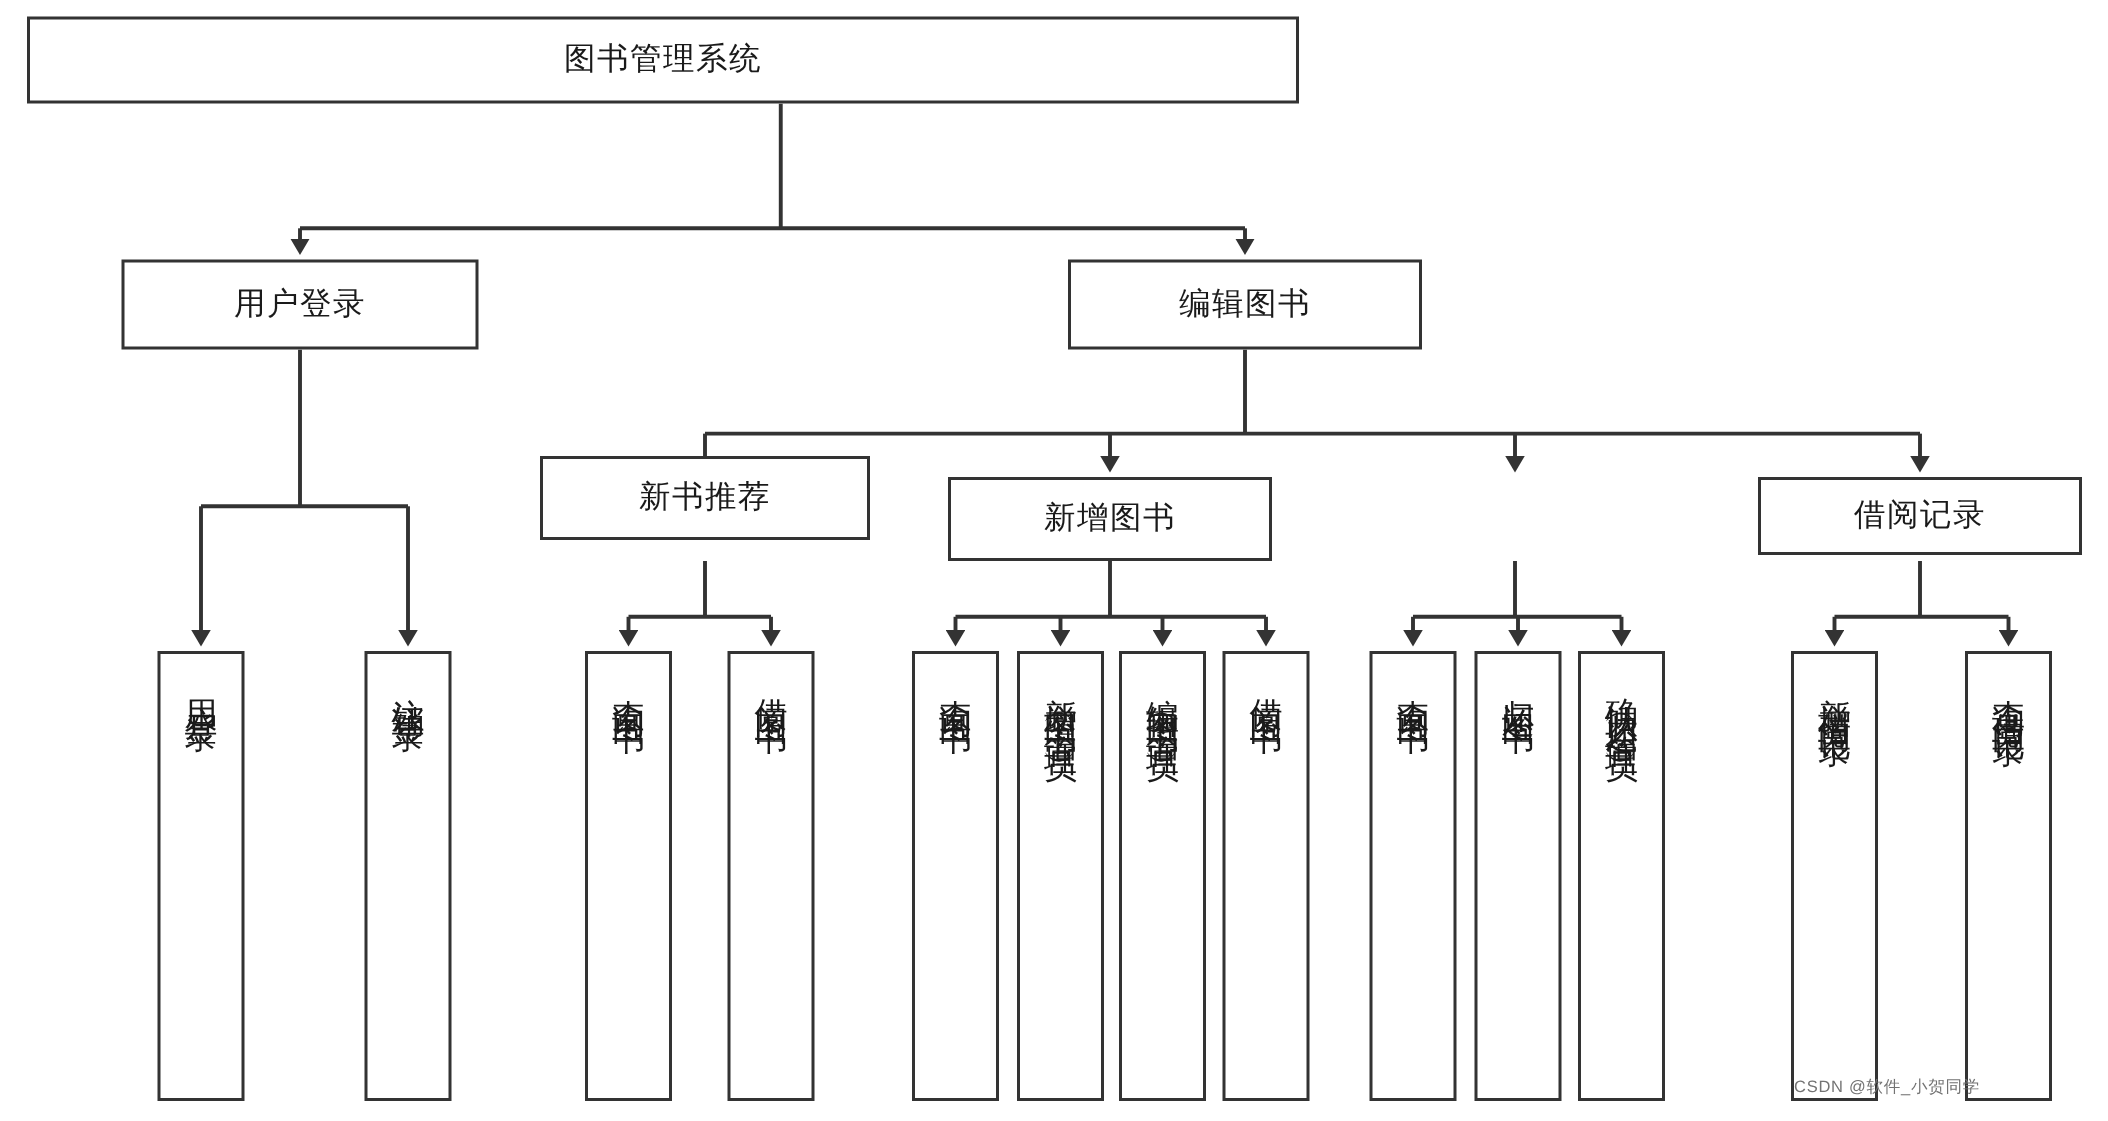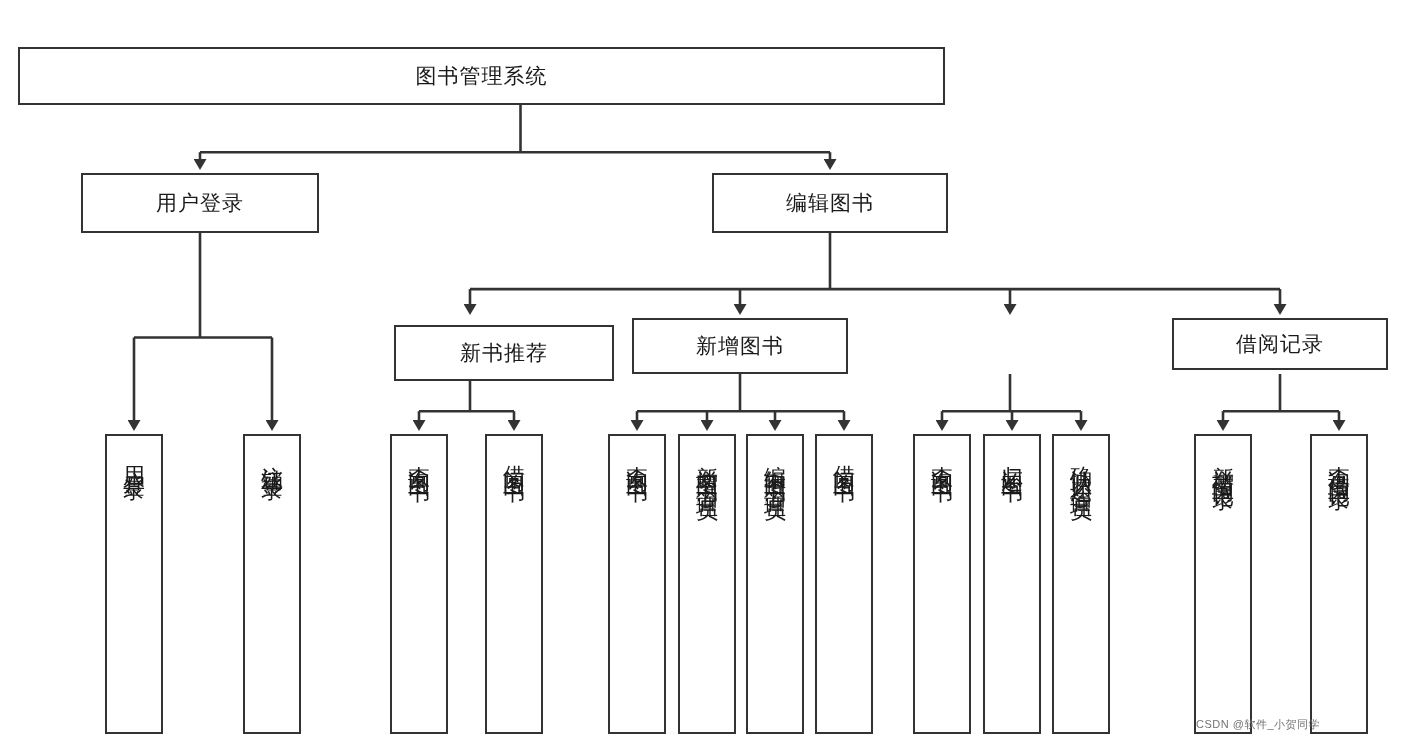--- a/index.html
+++ b/index.html
@@ -106,30 +106,30 @@
         <path d="M942,411.2 L942,421" marker-end="url(#arrow)"></path>
         <path d="M1012,411.2 L1012,421" marker-end="url(#arrow)"></path>
         <path d="M1081,411.2 L1081,421" marker-end="url(#arrow)"></path>
         <path d="M1280,374 L1280,411.2"></path>
         <path d="M1223,411.2 L1339,411.2"></path>
         <path d="M1223,411.2 L1223,421" marker-end="url(#arrow)"></path>
         <path d="M1339,411.2 L1339,421" marker-end="url(#arrow)"></path>
       </g>
   </svg>
 
-  <div class="node horiz" style="left: 18px; top: 11px; width: 927px; height: 58px; margin-top: 36px;">
+  <div class="node horiz" style="left: 18px; top: 11px; width: 848px; height: 58px;">
     <span class="lbl">图书管理系统</span>
   </div>
   <div class="node horiz" style="left: 81px; top: 173px; width: 238px; height: 60px;">
     <span class="lbl">用户登录</span>
   </div>
   <div class="node horiz" style="left: 712px; top: 173px; width: 236px; height: 60px;">
     <span class="lbl">编辑图书</span>
   </div>
-  <div class="node horiz" style="left: 360px; top: 325px; width: 220px; height: 56px; margin-left: 34px;">
+  <div class="node horiz" style="left: 360px; top: 304px; width: 220px; height: 56px;">
     <span class="lbl">新书推荐</span>
   </div>
   <div class="node horiz" style="left: 632px; top: 318px; width: 216px; height: 56px;">
     <span class="lbl">新增图书</span>
   </div>
   <div class="node horiz" style="left: 1172px; top: 318px; width: 216px; height: 52px;">
     <span class="lbl">借阅记录</span>
   </div>
 
   <div class="node vert" style="left: 105px; top: 434px; width: 58px; height: 300px;">

